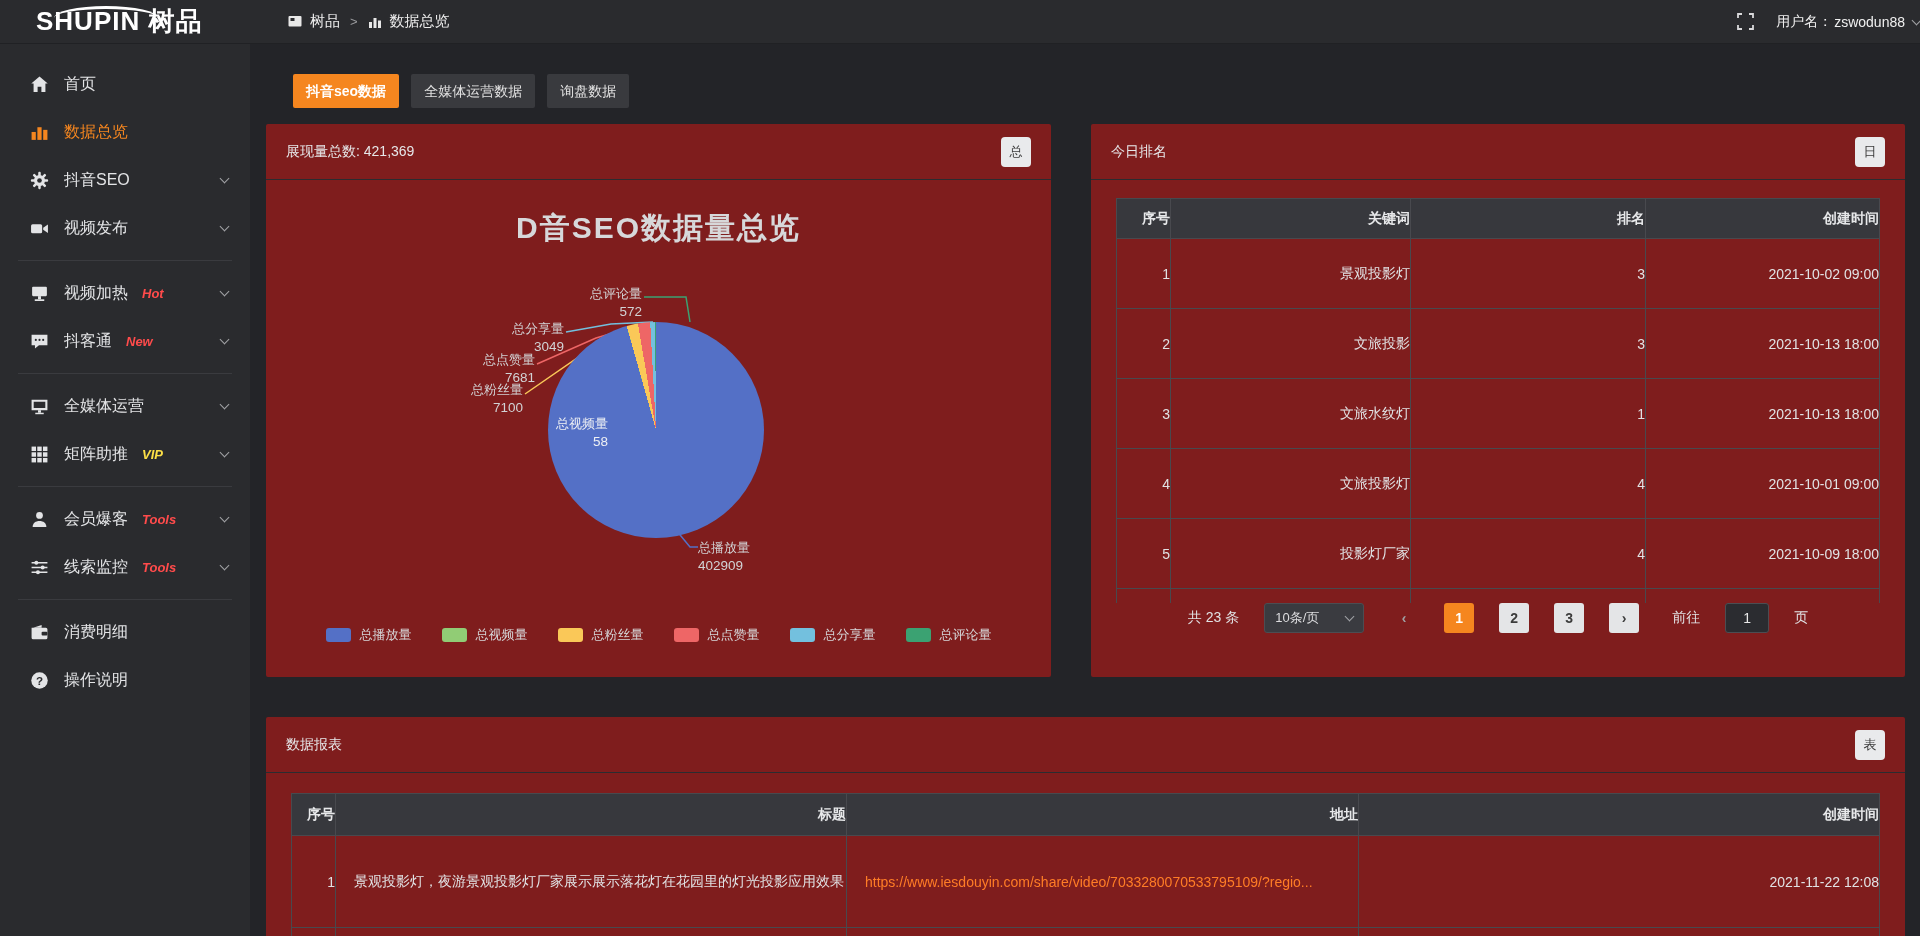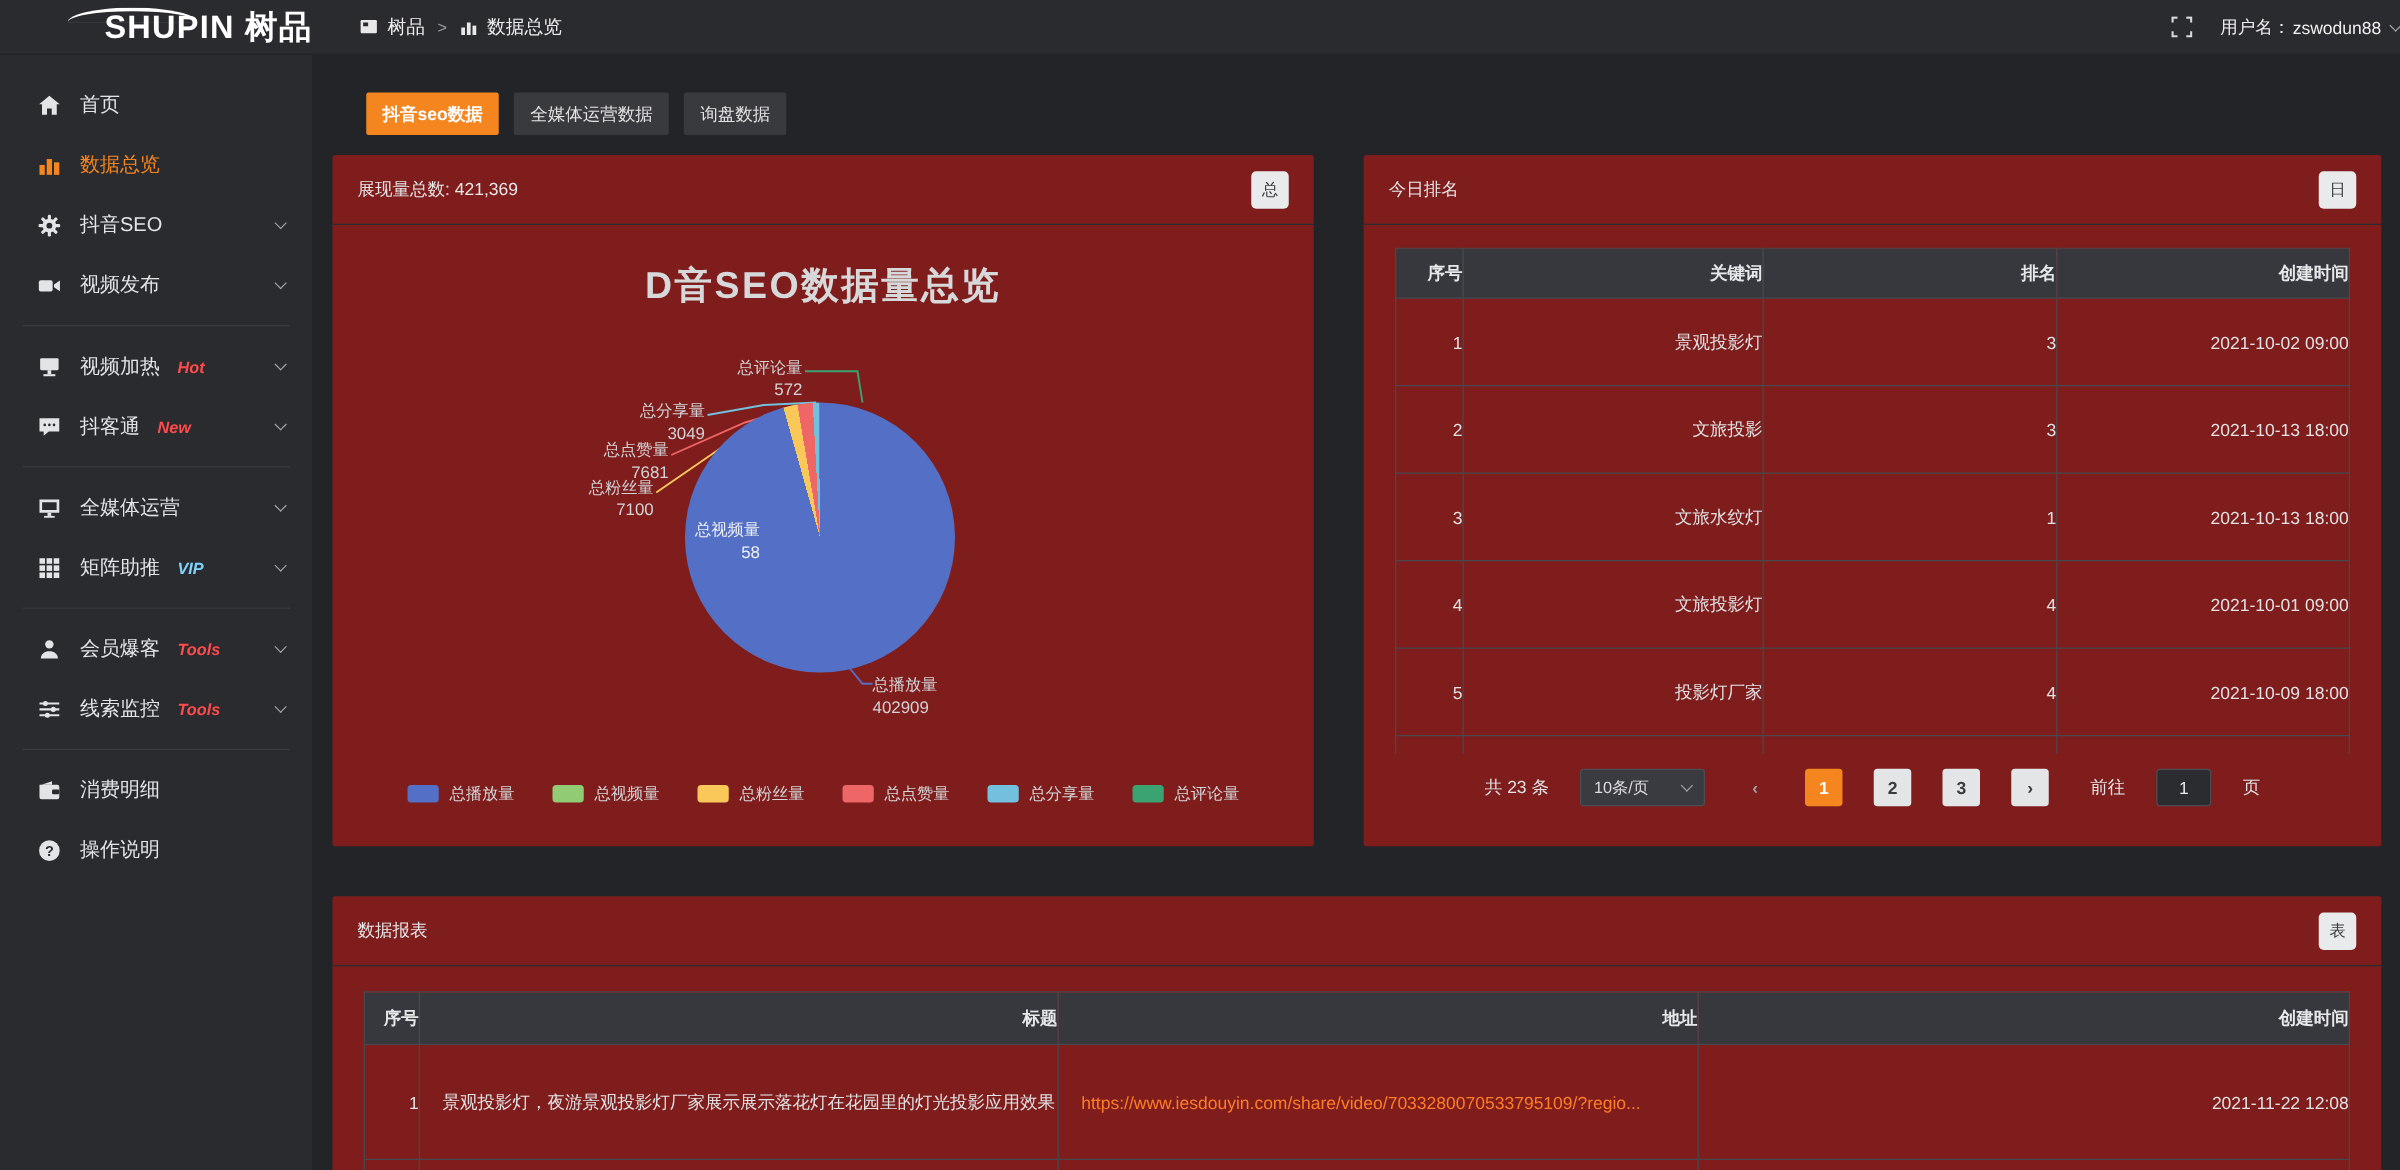--- a/index.html
+++ b/index.html
@@ -2,21 +2,21 @@
 <html><head>
 <meta charset="utf-8">
 <style>
   * { margin:0; padding:0; box-sizing:border-box; }
   html,body { width:1920px; height:936px; overflow:hidden; background:#232428;
     font-family:"Liberation Sans","DejaVu Sans",sans-serif; color:#e3e4e6; }
 
   
   .hdr { position:absolute; top:0; left:0; right:0; height:44px; background:#2a2b2e;
     display:flex; align-items:center; z-index:20; border-bottom:1px solid #202124; }
-  .logo-wrap { width:250px; padding-left:36px; position:relative;text-align:right; }
+  .logo-wrap { width:250px; padding-left:36px; position:relative; }
   .logo { font-size:26px; font-weight:800; color:#fff; letter-spacing:1px; white-space:nowrap; }
   .logo-arc { position:absolute; left:54px; top:2px; width:104px; height:12px;
     border-top:3px solid #fff; border-radius:50% 50% 0 0 / 100% 100% 0 0; }
   .crumbs { display:flex; align-items:center; gap:8px; margin-left:38px; font-size:15px; color:#ededed; }
   .crumb-ic { display:inline-flex; width:14px; height:14px; color:#e8e8e8; }
   .crumb-sep { color:#9a9b9e; font-size:13px; margin:0 2px; }
   .hdr-right { margin-left:auto; display:flex; align-items:flex-start; gap:22px; }
   .user { display:flex; align-items:center; gap:8px; font-size:14px; color:#f0f0f0; cursor:pointer; }
   .chev { width:7px; height:7px; border-right:1.5px solid #a2a3a6; border-bottom:1.5px solid #a2a3a6;
     transform:rotate(45deg); margin-top:-3px; }
@@ -68,21 +68,21 @@
   .chip { width:25px; height:14px; border-radius:3px; }
 
   
   table { border-collapse:collapse; table-layout:fixed; }
   th, td { border:1px solid #48494e; text-align:right; overflow:hidden; white-space:nowrap; }
   th { height:40px; font-size:14px; font-weight:bold; color:#e7e8ea; background:#37383d; }
   .rank-wrap { margin:18px 25px 0; height:405px; overflow:hidden; }
   .rank-tbl { width:100%; }
   .rank-tbl td { height:70px; font-size:14px; color:#e1e2e4; }
 
-  .pager { display:flex; align-items:center; justify-content:center; gap:25px; margin-top:12px;
+  .pager { display:flex; align-items:center; justify-content:center; gap:25px; 
     font-size:14px; color:#e1e2e4; }
   .pg-select { width:100px; height:30px; background:#3a3b40; border:1px solid #4c4d52; border-radius:3px;
     display:flex; align-items:center; justify-content:space-between; padding:0 10px; font-size:13px;
     color:#dcdcde; cursor:pointer; }
   .pg-btn { width:30px; height:30px; border-radius:3px; display:flex; align-items:center;
     justify-content:center; font-size:14px; font-weight:bold; cursor:pointer;
     background:#e4e5e7; color:#3c3c3c; }
   .pg-btn.active { background:#f5861f; color:#fff; }
   .pg-prev { background:transparent; color:#9fa0a3; }
   .pg-input { width:44px; height:30px; background:#2b2c30; border:1px solid #4c4d52; border-radius:3px;
@@ -232,21 +232,21 @@
             <rect x="1.5" y="6.9" width="4.2" height="4.2"></rect>
             <rect x="6.9" y="6.9" width="4.2" height="4.2"></rect>
             <rect x="12.3" y="6.9" width="4.2" height="4.2"></rect>
             <rect x="1.5" y="12.3" width="4.2" height="4.2"></rect>
             <rect x="6.9" y="12.3" width="4.2" height="4.2"></rect>
             <rect x="12.3" y="12.3" width="4.2" height="4.2"></rect>
           </g>
         </svg>
       </span>
     <span>矩阵助推</span>
-    <span class="s-badge" style="color: #7dd3fc;">VIP</span>
+    <span class="s-badge" style="color: #fde047;">VIP</span>
     <span class="chev"></span>
   </div>
   <div class="s-div"></div>
   <div class="s-item">
     <span class="ic">
         <svg viewBox="0 0 18 18" fill="currentColor">
           <circle cx="9" cy="5.2" r="3.2"></circle>
           <path d="M2.5 16c0-3.6 2.9-5.6 6.5-5.6s6.5 2 6.5 5.6z"></path>
         </svg>
       </span>

